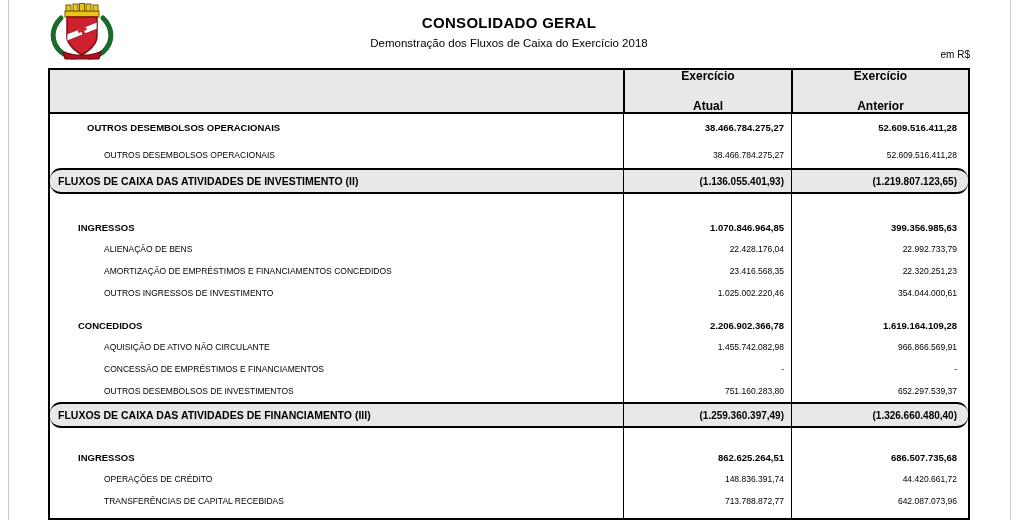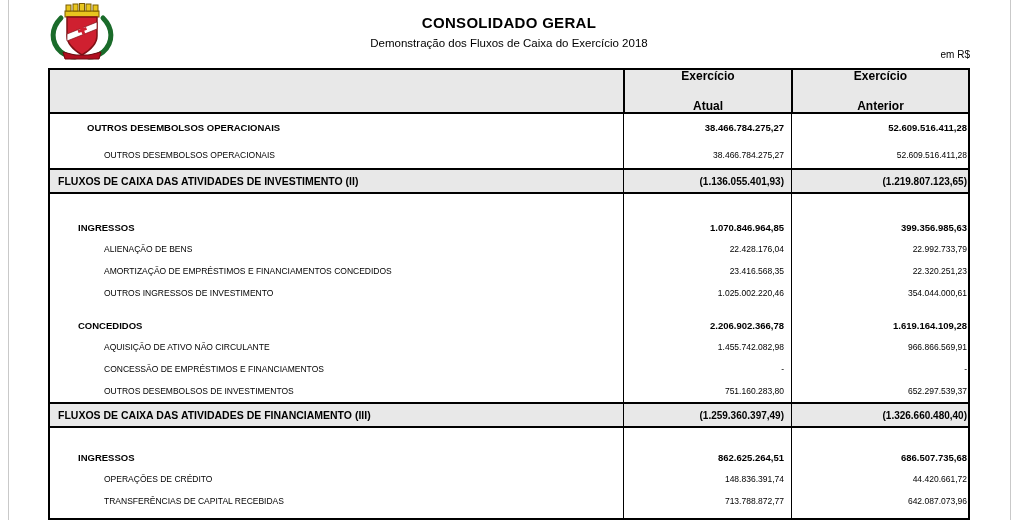--- a/index.html
+++ b/index.html
@@ -16,33 +16,33 @@
   .subtitle{position:absolute;left:48px;top:37px;width:922px;text-align:center;font-size:11.5px;}
   .currency-note{position:absolute;right:51px;top:49px;font-size:10px;}
 
   
   .table{position:absolute;left:48px;top:68px;width:922px;height:452px;
          border:2px solid #000;box-sizing:border-box;display:flex;flex-direction:column;background:#fff;}
   .trow{display:flex;flex-shrink:0;box-sizing:border-box;}
   .cell{box-sizing:border-box;display:flex;align-items:center;overflow:hidden;white-space:nowrap;}
   .c-label{flex:1;}
   .c-atual{width:168px;border-left:1px solid #000;justify-content:flex-end;padding-right:7px;}
-  .c-anterior{width:177px;border-left:1px solid #000;justify-content:flex-end;padding-right:1px;}
+  .c-anterior{width:177px;border-left:1px solid #000;justify-content:flex-end;padding-right:11px;}
 
   
   .thead{height:44px;background:#e8e8e8;border-bottom:2px solid #000;}
   .thead .c-atual,.thead .c-anterior{border-left:2px solid #000;flex-direction:column;
         justify-content:center;padding-right:0;font-weight:bold;font-size:12px;line-height:1.35;gap:14px;}
 
   
   .r-group2{height:27px;font-weight:bold;font-size:9.5px;}
   .r-group2 .c-label{padding-left:37px;}
   .r-leaf2{height:27px;font-size:8.5px;}
   .r-leaf2 .c-label{padding-left:54px;}
-  .r-section{height:26px;background:#e8e8e8;border-top:2px solid #000;border-bottom:2px solid #000;font-weight:bold;}
+  .r-section{height:26px;background:#e8e8e8;border-top:2px solid #000;border-bottom:2px solid #000;font-weight:bold;border-radius:11px;}
   .r-section .c-label{padding-left:8px;font-size:10.5px;}
   .r-section .c-atual,.r-section .c-anterior{font-size:10px;}
   .r-group{height:22px;font-weight:bold;font-size:9.5px;}
   .r-group .c-label{padding-left:28px;}
   .r-leaf{height:22px;font-size:8.5px;}
   .r-leaf .c-label{padding-left:54px;}
   .r-spacer{height:22px;}
   .r-spacer2{height:18px;}
   .r-spacer_sm{height:10px;}
   .r-filler{flex:1;}

